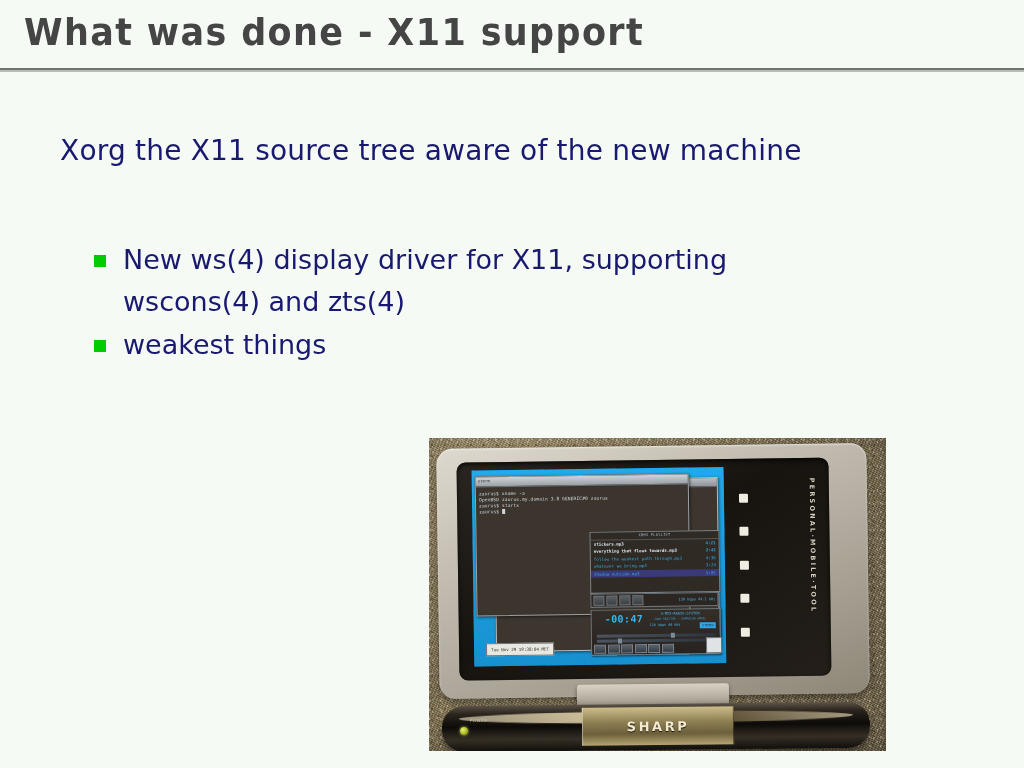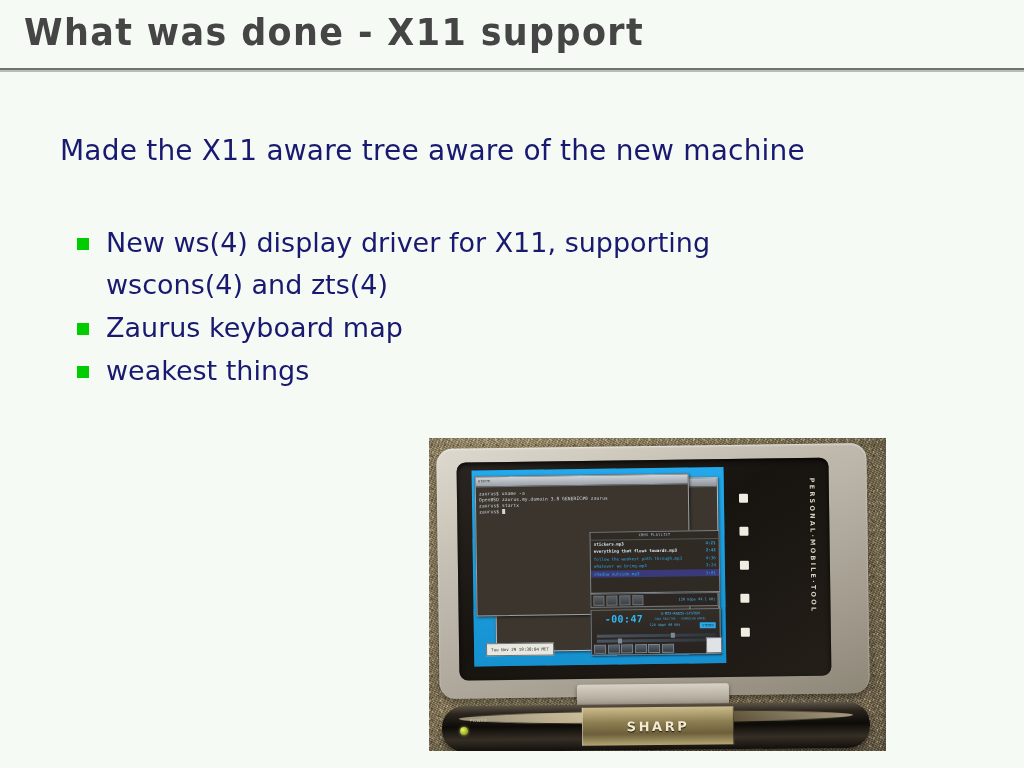--- a/index.html
+++ b/index.html
@@ -63,21 +63,21 @@
     letter-spacing: 0.2px;
     white-space: nowrap;
   }
 
   .bullets {
     position: absolute;
     left: 74px;
     top: 222px;
     width: 760px;
     list-style: none;
-    margin: 0;
+    margin: 17px;
     padding: 0;
   }
   .bullet-item {
     position: relative;
     padding-left: 32px;
     margin-bottom: 1px;
     font-size: 27px;
     line-height: 42px;
     color: #191970;
     font-family: "DejaVu Sans", sans-serif;
@@ -530,36 +530,32 @@
 </style>
 </head>
 <body>
 
 <div class="slide">
 
   <div class="slide-title">What was done - X11 support</div>
 
   <div class="title-rule"></div>
 
-  <div class="lead">Made the X11 aware tree aware of the new machine</div>
+  <div class="lead">Xorg the X11 source tree aware of the new machine</div>
 
   <ul class="bullets">
     <li class="bullet-item wrap">
       <span class="bullet-marker"></span>
       <span class="bullet-text">New ws(4) display driver for X11, supporting wscons(4) and zts(4)</span>
     </li>
     <li class="bullet-item">
       <span class="bullet-marker"></span>
     </li>
     <li class="bullet-item">
       <span class="bullet-marker"></span>
-      <span class="bullet-text">Zaurus keyboard map</span>
-    </li>
-    <li class="bullet-item">
-      <span class="bullet-marker"></span>
       <span class="bullet-text">weakest things</span>
     </li>
   </ul>
 
   <div class="photo">
     <div class="photo-noise"></div>
 
     <div class="device-body">
       <div class="device-inner">
 

